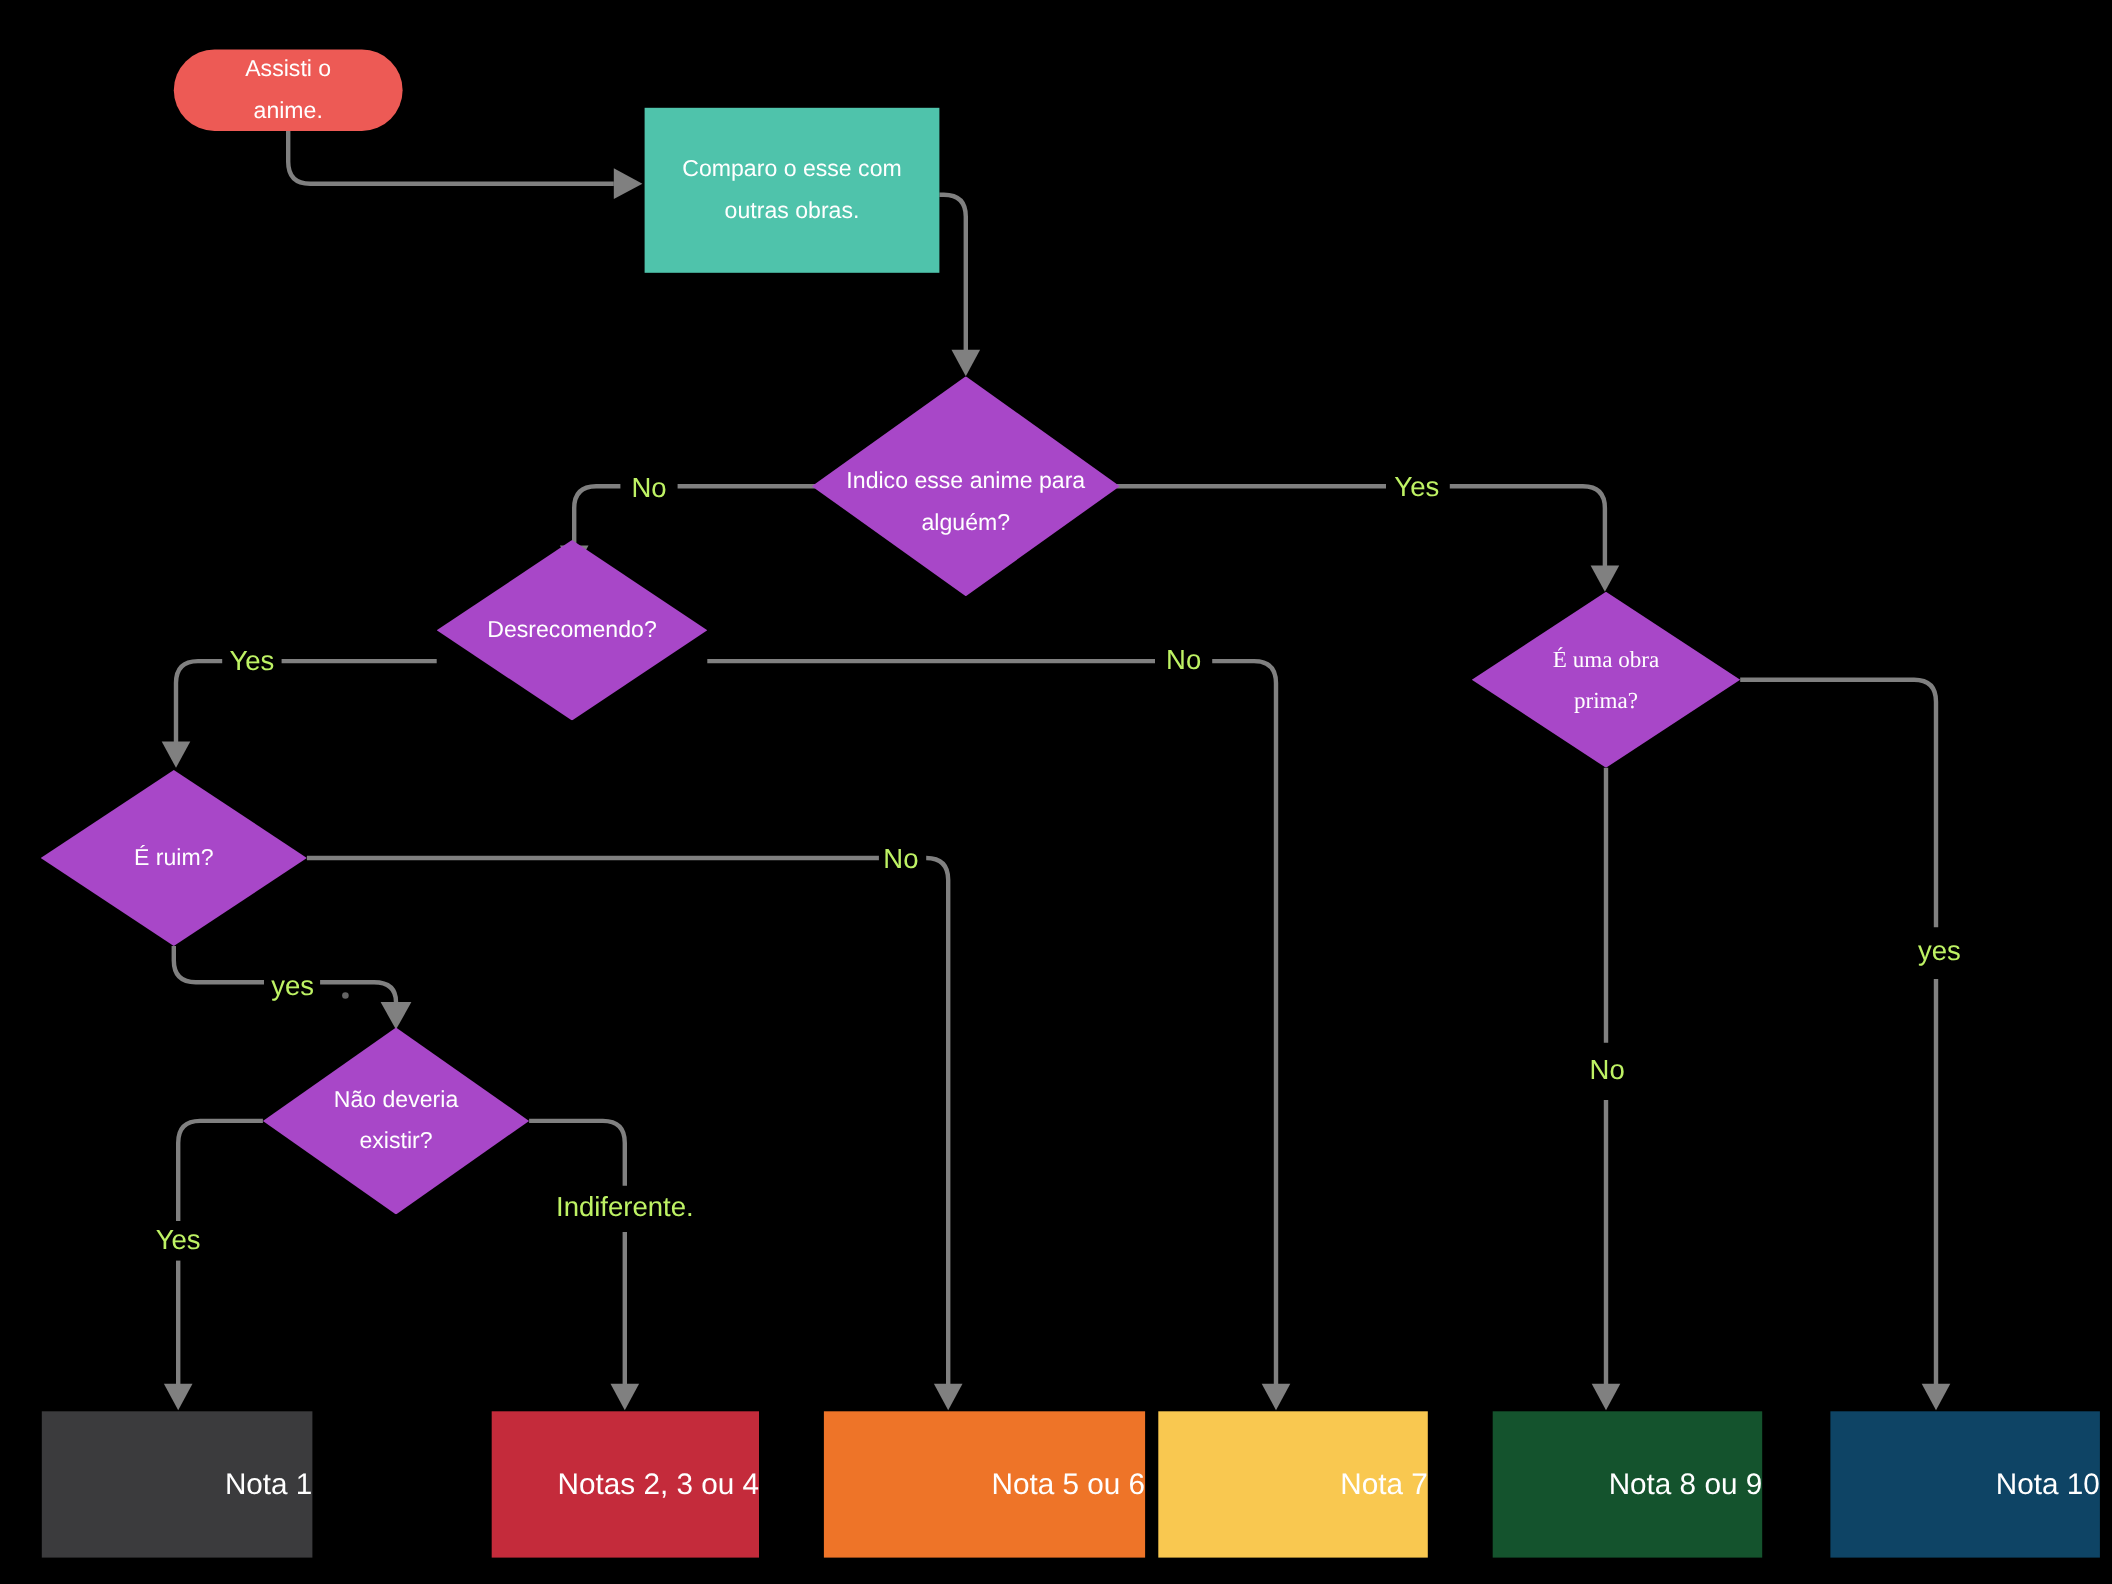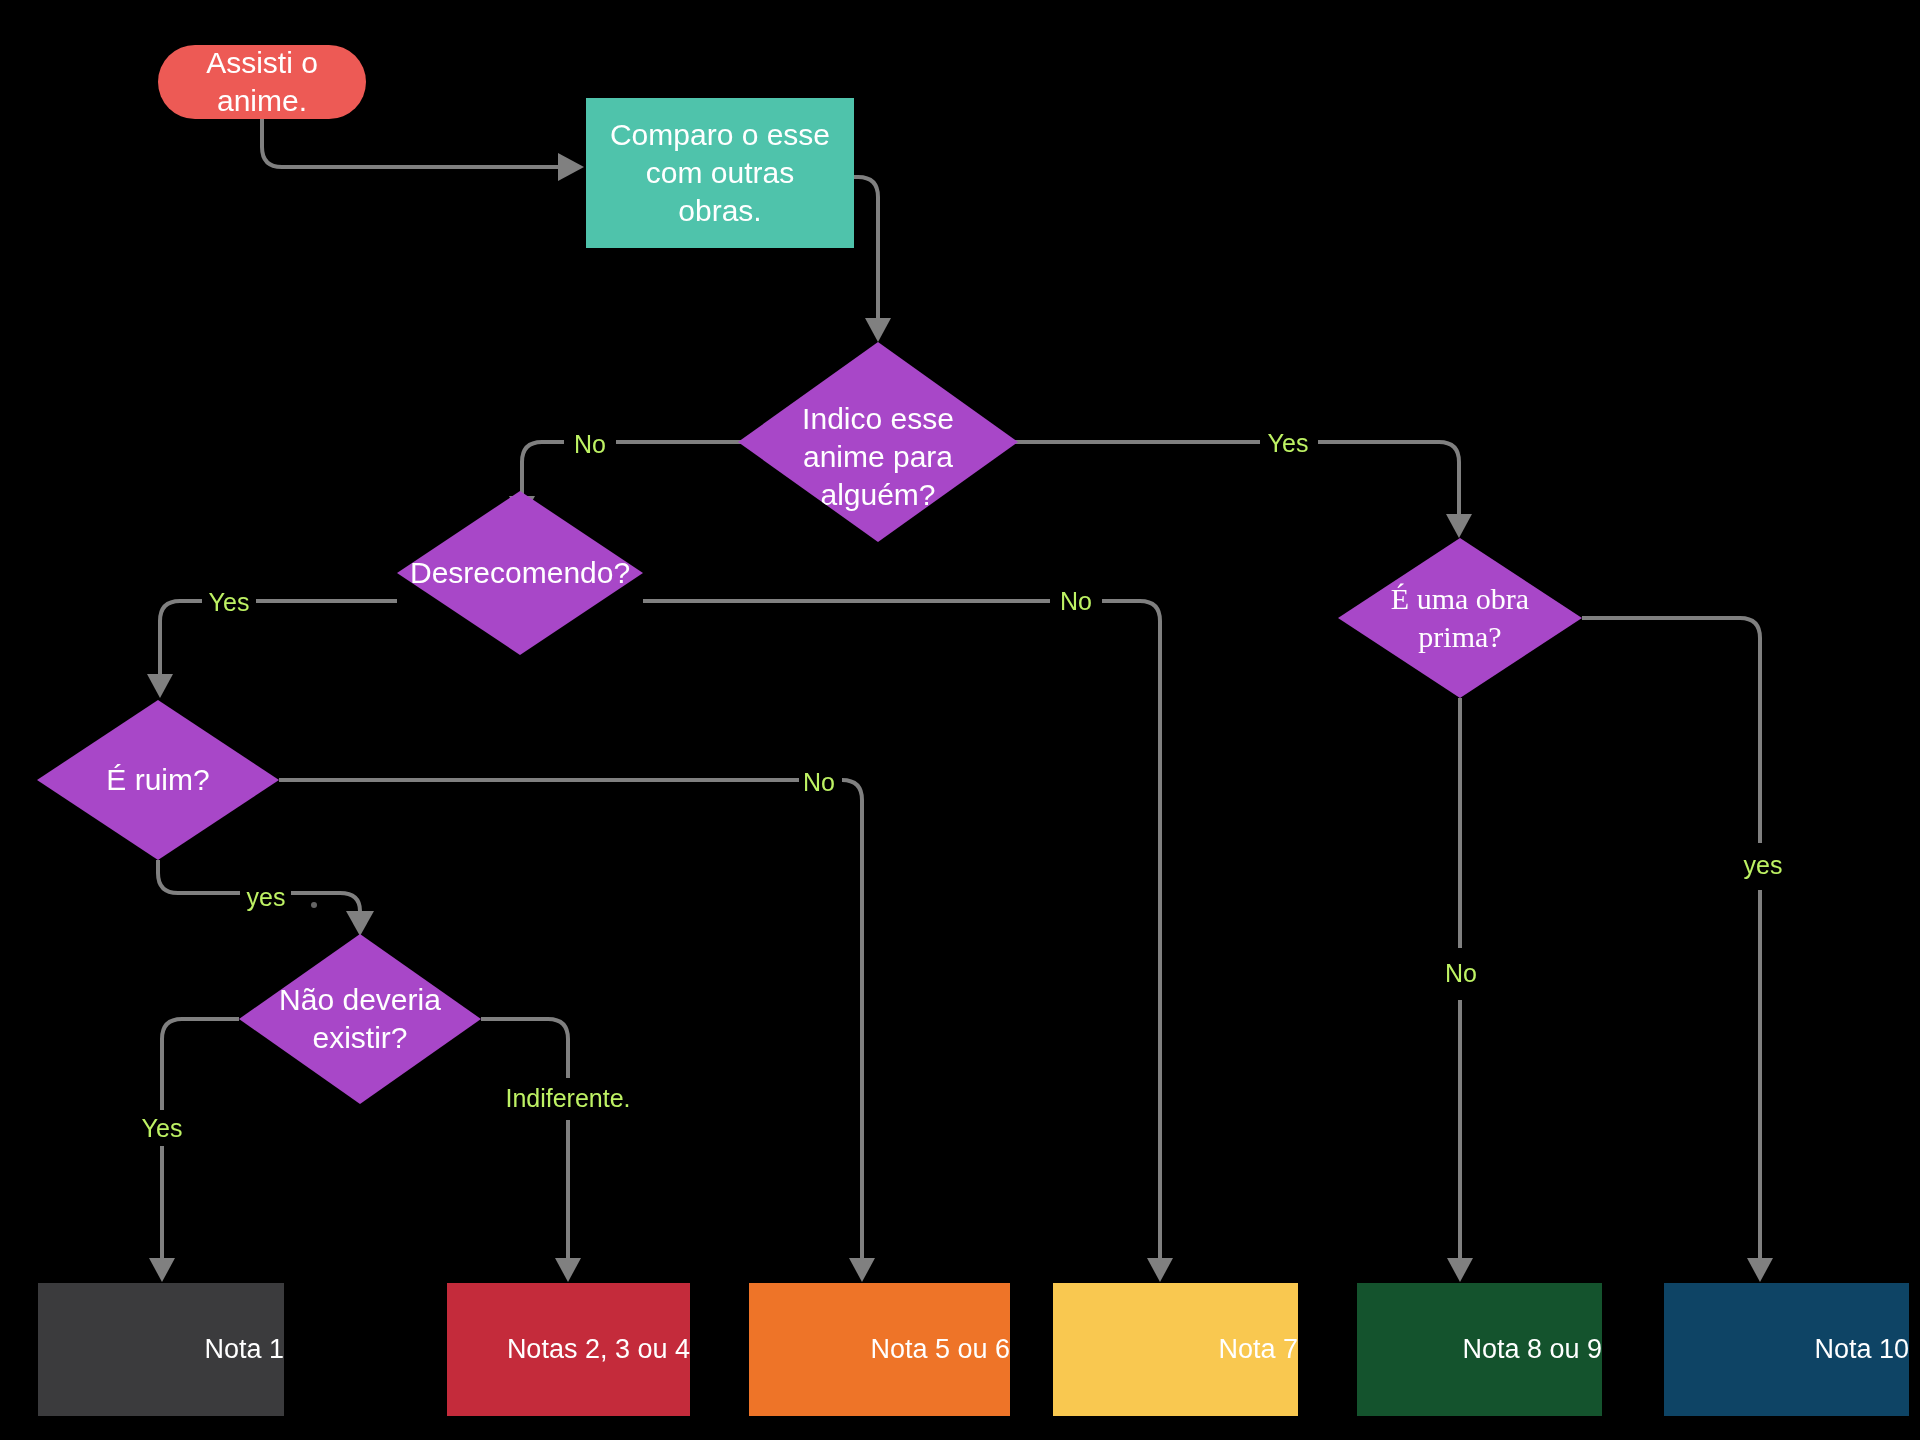--- a/index.html
+++ b/index.html
@@ -23,21 +23,21 @@
   }
   svg.connector-layer polygon { fill: #808080; stroke: none; }
 
   .node {
     position: absolute;
     display: flex;
     align-items: center;
     justify-content: center;
     text-align: center;
     color: #ffffff;
-    font-size: 30px;
+    font-size: 21px;
     line-height: 38px;
   }
   .pill   { background: #ed5a55; border-radius: 37px; }
   .rect   { background: #4fc3ab; }
   .diamond {
     background: #a847c8;
     clip-path: polygon(50% 0%, 100% 50%, 50% 100%, 0% 50%);
   }
   .node .inner { display: block; }
 
@@ -54,21 +54,21 @@
     top: 1283px;
     height: 133px;
     display: flex;
     align-items: center;
     justify-content: flex-end;
     color: #ffffff;
     font-size: 27px;
   }
   .result-1 { left: 38px;   width: 246px; background: #3b3b3d; }
   .result-2 { left: 447px;  width: 243px; background: #c42b3b; }
-  .result-3 { left: 749px;  width: 261px; background: #ee7428; }
+  .result-3 { left: 749px;  width: 292px; background: #ee7428; }
   .result-4 { left: 1053px; width: 245px; background: #f9c850; }
   .result-5 { left: 1357px; width: 245px; background: #14532d; }
   .result-6 { left: 1664px; width: 245px; background: #0e4465; }
 
   .dot {
     position: absolute;
     width: 6px; height: 6px;
     border-radius: 50%;
     transform: translate(-50%, -50%);
   }

